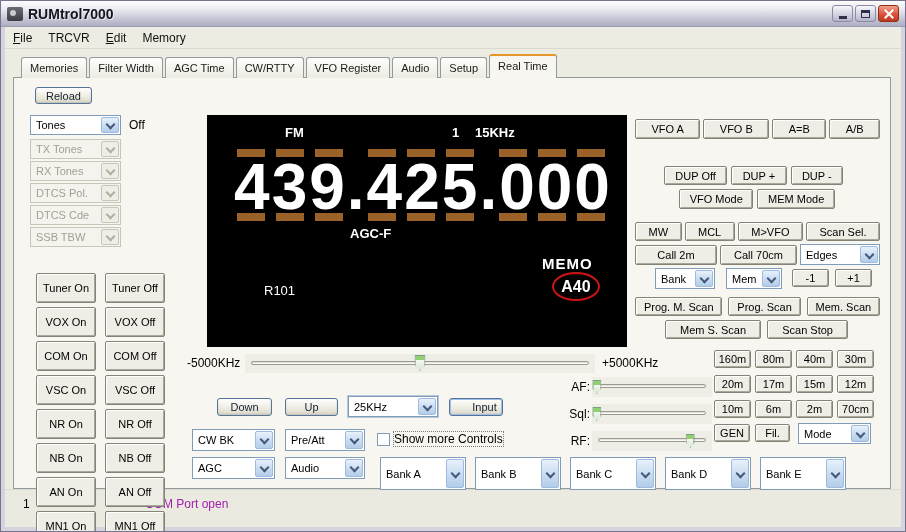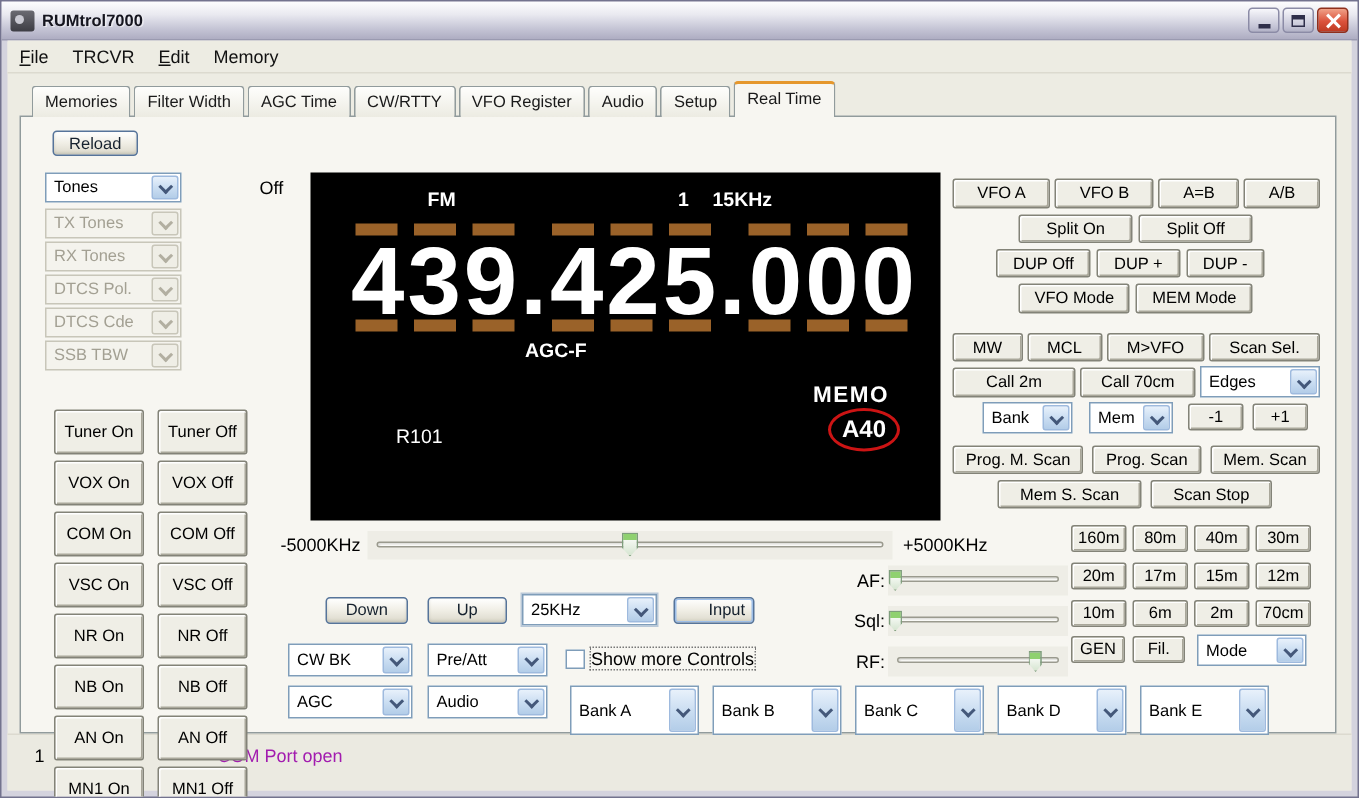--- a/index.html
+++ b/index.html
@@ -6,21 +6,21 @@
   html,body { background:#9a9ab0; }
   .win{ position:relative; width:906px; height:532px; background:#D4D3DE; overflow:hidden; border:1px solid #73738E; }
   .client{ position:absolute; left:4px; right:4px; top:26px; bottom:4px; background:#EDECE3; }
 
   
   .titlebar{ position:absolute; left:0; top:0; right:0; height:26px;
     background:linear-gradient(180deg,#FDFDFE 0%,#E9E9F0 35%,#C7C7D7 70%,#AEADC2 100%);
     display:flex; align-items:center; padding:0 6px; border-bottom:1px solid #9a9ab0;}
   .app-icon{ width:16px; height:14px; background:linear-gradient(180deg,#6b6b72,#3d3d44); border-radius:2px; position:relative; margin-right:5px; flex:0 0 auto;}
   .app-icon::before{ content:""; position:absolute; left:3px; top:3px; width:6px; height:6px; border-radius:50%; background:#c9c9d2;}
-  .title-text{ font-size:11px; font-weight:bold; color:#15151f; text-shadow:1px 1px 0 rgba(255,255,255,.55); flex:1;}
+  .title-text{ font-size:14px; font-weight:bold; color:#15151f; text-shadow:1px 1px 0 rgba(255,255,255,.55); flex:1;}
   .winbtns{ display:flex; gap:2px; }
   .wbtn{ width:21px; height:17px; border-radius:3px; display:flex; align-items:center; justify-content:center;
     background:linear-gradient(#F7F7FB,#C3C3D5 80%,#B2B2C6); border:1px solid #8B8BA6; }
   .wbtn.close{ background:linear-gradient(#F0A188,#DB523B 55%,#BE3A22); border-color:#8E2F1C; }
   .g-min{ width:8px; height:3px; background:#2F2F4A; margin-top:7px; }
   .g-max{ width:9px; height:8px; border:1px solid #2F2F4A; border-top-width:3px; }
   .g-close{ position:relative; width:10px; height:10px; }
   .g-close::before,.g-close::after{ content:""; position:absolute; left:4px; top:-1px; width:2px; height:12px; background:#fff; }
   .g-close::before{ transform:rotate(45deg);} .g-close::after{ transform:rotate(-45deg);}
 
@@ -56,21 +56,21 @@
     background:linear-gradient(#E8F1FB,#CBDEF2 50%,#B3CDE8); border:1px solid #9EBADE; z-index:0;}
   .dd::before{ content:""; position:absolute; right:6px; top:50%; margin-top:-4px; width:5px; height:5px;
     border-right:2px solid #44587A; border-bottom:2px solid #44587A; transform:rotate(45deg); z-index:1;}
   .dd.disabled{ background:#F4F3ED; border-color:#C8C6B9; color:#A3A093;}
   .dd.disabled::after{ background:#EFEEE6; border-color:#C8C6B9;}
   .dd.disabled::before{ border-color:#B2AFA1;}
 
   
   .reload{ left:21px; top:9px; width:57px; height:17px; }
   .tones-dd{ position:absolute; left:16px; top:37px; width:91px; height:20px;}
-  .tones-off{ position:absolute; left:115px; top:40px; font-size:12px; color:#000;margin-left:44px;}
+  .tones-off{ position:absolute; left:115px; top:40px; font-size:12px; color:#000;}
   .ldds{ position:absolute; left:16px; top:61px; display:flex; flex-direction:column; gap:2px;}
   .ldds .dd{ width:91px; height:20px;}
   .toggle-grid{ position:absolute; left:22px; top:195px; display:grid; grid-template-columns:60px 60px; gap:4px 9px;}
   .toggle-grid .btn-classic{ height:30px;}
 
   
   .display{ position:absolute; left:193px; top:37px; width:420px; height:232px; background:#000; color:#fff;}
   .d-mode{ position:absolute; left:78px; top:10px; font-size:13px; font-weight:bold;}
   .d-ch{ position:absolute; left:245px; top:10px; font-size:13px; font-weight:bold;}
   .d-step{ position:absolute; left:268px; top:10px; font-size:13px; font-weight:bold;}
@@ -330,24 +330,20 @@
       <div class="groove" data-name="rf-slider-track"></div>
       <div class="sthumb" data-name="rf-slider-thumb" style="left: 82%;"></div>
     </div>
 
     <div class="flexrow vfo-r1" data-name="vfo-row-1">
         <div class="btn-classic" data-name="button-vfo-a">VFO A</div>
         <div class="btn-classic" data-name="button-vfo-b">VFO B</div>
         <div class="btn-classic" data-name="button-a-b">A=B</div>
         <div class="btn-classic" data-name="button-a-b">A/B</div>
       </div>
-    <div class="flexrow vfo-r2" data-name="vfo-row-2">
-        <div class="btn-classic" data-name="button-split-on">Split On</div>
-        <div class="btn-classic" data-name="button-split-off">Split Off</div>
-      </div>
     <div class="flexrow vfo-r3" data-name="vfo-row-3">
         <div class="btn-classic" data-name="button-dup-off">DUP Off</div>
         <div class="btn-classic" data-name="button-dup">DUP +</div>
         <div class="btn-classic" data-name="button-dup">DUP -</div>
       </div>
     <div class="flexrow vfo-r4" data-name="vfo-row-4">
         <div class="btn-classic" data-name="button-vfo-mode">VFO Mode</div>
         <div class="btn-classic" data-name="button-mem-mode">MEM Mode</div>
       </div>
 

